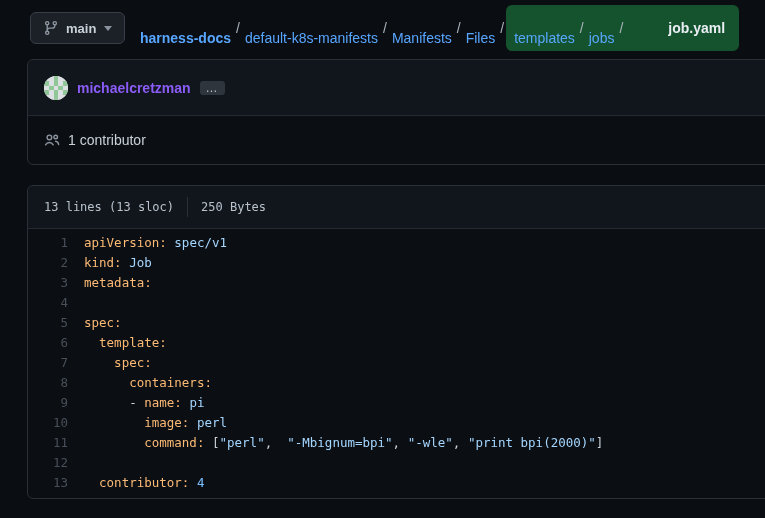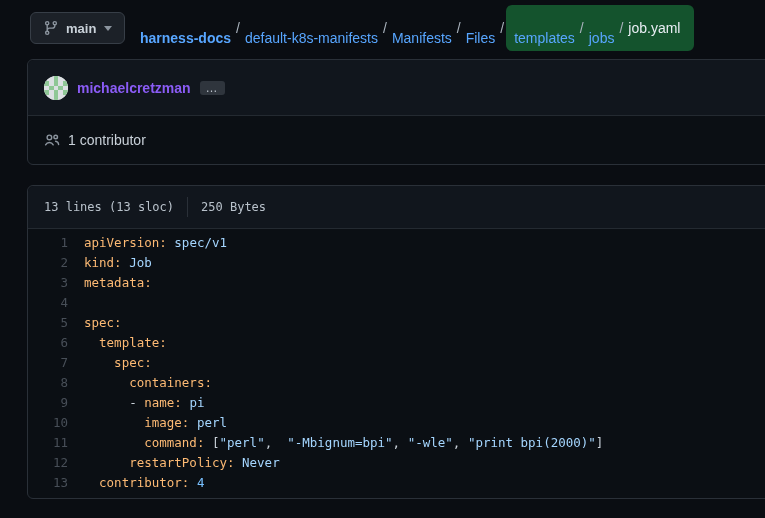--- a/index.html
+++ b/index.html
@@ -27,21 +27,21 @@
     border-left:4px solid transparent; border-right:4px solid transparent;
     border-top:5px solid #8b949e;
   }
   .breadcrumb {
     position:absolute; left:140px; top:0; height:56px;
     display:flex; align-items:center; font-size:14px; white-space:nowrap;
   }
   .crumb-sep { margin:0 5px; color:#aab3bd; }
   .crumb-link { color:#58a6ff; text-decoration:none; cursor:pointer;margin-top:20px; }
   .crumb-repo { font-weight:700; }
-  .crumb-current { color:#e9eef4; font-weight:400; }
+  .crumb-current { color:#e9eef4; font-weight:700;margin-left:40px; }
   .crumb-hl {
     display:flex; align-items:center; background:#14532d;
     border-radius:6px; padding:5px 14px 5px 8px; margin-left:-3px;
   }
 
   
   .box {
     position:absolute; left:27px; width:760px;
     background:#0b0f14; border:1px solid #2a3038; border-radius:6px;
   }
@@ -204,20 +204,19 @@
       <div class="cl">
         <span class="ln">10</span>
         <span class="ct"><span class="tp">        </span><span class="tk">image:</span><span class="tp"> </span><span class="ts">perl</span></span>
       </div>
       <div class="cl">
         <span class="ln">11</span>
         <span class="ct"><span class="tp">        </span><span class="tk">command:</span><span class="tp"> [</span><span class="ts">"perl"</span><span class="tp">,  </span><span class="ts">"-Mbignum=bpi"</span><span class="tp">, </span><span class="ts">"-wle"</span><span class="tp">, </span><span class="ts">"print bpi(2000)"</span><span class="tp">]</span></span>
       </div>
       <div class="cl">
         <span class="ln">12</span>
-        <span class="ct"><span class="tp">      </span><span class="tk">restartPolicy:</span><span class="tp"> </span><span class="ts">Never</span></span>
       </div>
       <div class="cl">
         <span class="ln">13</span>
         <span class="ct"><span class="tp">  </span><span class="tk">contributor:</span><span class="tp"> </span><span class="tn">4</span></span>
       </div>
     </div>
 </section>
 
 </body></html>

